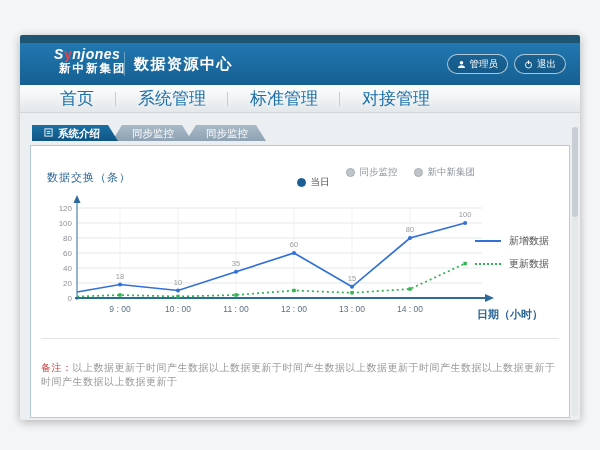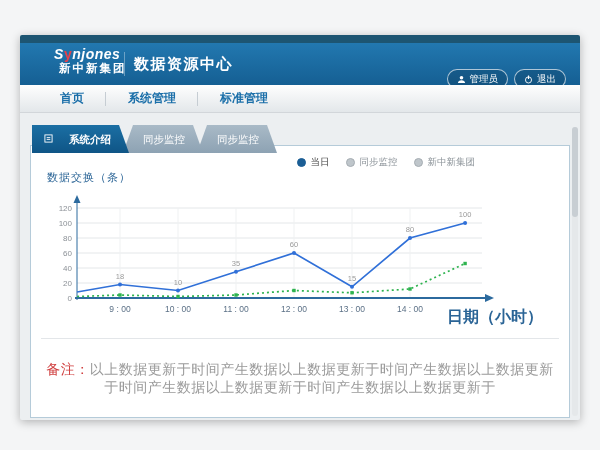--- a/index.html
+++ b/index.html
@@ -11,55 +11,55 @@
   .topstrip{position:absolute;left:0;top:0;width:100%;height:8px;background:#1d5572;}
   
   .header{position:absolute;left:0;top:8px;width:100%;height:42px;
     background:linear-gradient(#2278b0,#155f93);}
   .logo{position:absolute;left:28px;top:4px;color:#fff;line-height:1.1;text-align:center;}
   .logo-l1{font-size:14px;font-weight:bold;font-style:italic;letter-spacing:.5px;}
   .logo-l1 .acc{color:#e8414b;font-style:normal;}
   .logo-l2{font-size:11.5px;font-weight:bold;letter-spacing:2px;margin-left:11px;}
   .logo-div{position:absolute;left:104px;top:9px;width:1px;height:24px;background:rgba(255,255,255,.35);}
   .app-title{position:absolute;left:114px;top:12px;color:#fff;font-size:15px;letter-spacing:1.5px;font-weight:bold;}
-  .hdr-btns{position:absolute;right:14px;top:26px;display:flex;gap:6px;}
+  .hdr-btns{position:absolute;right:14px;top:11px;display:flex;gap:6px;}
   .hdr-btn{display:flex;align-items:center;gap:4px;height:18px;padding:0 9px;border:1px solid rgba(255,255,255,.65);
     border-radius:10px;background:rgba(0,0,0,.12);color:#fff;font-size:9.5px;cursor:pointer;}
   .hdr-btn svg{display:block;}
   
   .nav{position:absolute;left:0;top:50px;width:100%;height:28px;
     background:linear-gradient(#fefefe,#e3e7ea);border-bottom:1px solid #d2d6da;
     display:flex;align-items:stretch;padding-left:18px;box-sizing:border-box;}
-  .nav-item{display:flex;align-items:center;padding:0 22px;color:#1b6fa9;font-size:12px;font-weight:bold;cursor:pointer;position:relative;}
+  .nav-item{display:flex;align-items:center;padding:0 22px;color:#1b6fa9;font-size:17px;font-weight:normal;cursor:pointer;position:relative;}
   .nav-item:not(:last-child)::after{content:"";position:absolute;right:0;top:7px;height:14px;width:1px;background:#c6cdd3;}
   
   .tabs{position:absolute;left:12px;top:90px;display:flex;height:20px;}
-  .tab{height:28px;line-height:20px;font-size:10.5px;color:#fff;padding:0 18px 0 12px;cursor:pointer;
-    display:flex;align-items:center;gap:16px;}
+  .tab{height:16px;line-height:20px;font-size:10.5px;color:#fff;padding:0 18px 0 12px;cursor:pointer;
+    display:flex;align-items:center;gap:5px;}
   .tab.active{background:linear-gradient(#1b6fa4,#0f5586);font-weight:bold;
     clip-path:polygon(0 0,calc(100% - 10px) 0,100% 100%,0 100%);z-index:3;}
   .tab.inactive{background:linear-gradient(#a9bac7,#8da2b3);margin-left:-6px;z-index:2;
     clip-path:polygon(10px 0,calc(100% - 10px) 0,100% 100%,0 100%);padding-left:20px;}
   .tab.inactive + .tab.inactive{z-index:1;}
   
   .panel{position:absolute;left:10px;top:110px;width:538px;height:271px;background:#fff;
     border:1px solid #b5cbd9;box-sizing:content-box;}
   .radio-row{position:absolute;top:10px;right:94px;display:flex;gap:16px;align-items:center;}
   .radio-opt{display:flex;align-items:center;gap:5px;font-size:9.5px;color:#8d949a;cursor:pointer;}
-  .radio-opt.selected{color:#444;}
+  .radio-opt.selected{color:#444;margin-top:20px;}
   .radio-dot{width:9px;height:9px;border-radius:50%;background:#bfc6cb;border:1px solid #a6adb3;box-sizing:border-box;}
   .radio-opt.selected .radio-dot{background:#1b5e95;border-color:#1b5e95;}
   .y-title{position:absolute;left:16px;top:24px;color:#2a6496;font-size:11px;font-weight:normal;letter-spacing:1px;}
-  .x-title{position:absolute;right:26px;top:161px;color:#2a6496;font-size:16px;font-weight:bold;}
+  .x-title{position:absolute;right:26px;top:161px;color:#2a6496;font-size:11px;font-weight:bold;}
   .chart-wrap{position:absolute;left:8px;top:42px;width:470px;height:130px;}
   .legend{position:absolute;right:20px;top:88px;display:flex;flex-direction:column;gap:9px;}
   .legend-row{display:flex;align-items:center;gap:8px;font-size:10px;color:#555;}
   .legend-line{width:26px;height:0;}
   .note-area{position:absolute;left:10px;right:10px;top:192px;bottom:0;border-top:1px solid #e3e6e9;
-    text-align:center;padding-top:22px;font-size:14px;color:#9a9a9a;letter-spacing:.5px;}
+    padding-top:22px;font-size:10px;color:#9a9a9a;letter-spacing:.5px;}
   .note-prefix{color:#d04040;}
   
   .scrollbar{position:absolute;right:2px;top:92px;bottom:4px;width:6px;background:#e5e8ea;border-radius:3px;}
   .scrollbar .thumb{position:absolute;left:0;top:0;width:6px;height:90px;background:#c8ced3;border-radius:3px;}
 </style>
 </head>
 <body>
 
 <div class="stage">
   <div class="window">
@@ -91,20 +91,21 @@
             </span>
             <span>退出</span>
           </div>
         </div>
     </div>
 
     <div class="nav">
         <div class="nav-item">首页</div>
         <div class="nav-item">系统管理</div>
         <div class="nav-item">标准管理</div>
+        <div class="nav-item">对接管理</div>
       </div>
 
     <div class="tabs">
         <div class="tab active">
           <span><svg width="9" height="9" viewBox="0 0 10 10">
               <rect x="1" y="1" width="8" height="8" fill="none" stroke="#fff"></rect>
               <path d="M3 4h4M3 6h4" stroke="#fff"></path>
             </svg></span>
           <span>系统介绍</span>
         </div>
@@ -180,20 +181,30 @@
             <path d="M38.1 108.5 L81.0 107.0 L139.0 108.5 L197.0 107.0 L255.0 102.5 L313.0 104.8 L371.0 101.0 L426.1 75.5" fill="none" stroke="#2eb34f" stroke-width="1.7" stroke-dasharray="2 3"></path>
             <rect x="79.3" y="105.3" width="3.4" height="3.4" fill="#2eb34f"></rect>
             <rect x="137.3" y="106.8" width="3.4" height="3.4" fill="#2eb34f"></rect>
             <rect x="195.3" y="105.3" width="3.4" height="3.4" fill="#2eb34f"></rect>
             <rect x="253.3" y="100.8" width="3.4" height="3.4" fill="#2eb34f"></rect>
             <rect x="311.3" y="103.05" width="3.4" height="3.4" fill="#2eb34f"></rect>
             <rect x="369.3" y="99.3" width="3.4" height="3.4" fill="#2eb34f"></rect>
             <rect x="424.40000000000003" y="73.8" width="3.4" height="3.4" fill="#2eb34f"></rect>
           </svg></div>
       <div class="x-title">日期（小时）</div>
+      <div class="legend">
+          <div class="legend-row">
+            <span class="legend-line" style="border-top: 2px solid rgb(48, 112, 216);"></span>
+            <span>新增数据</span>
+          </div>
+          <div class="legend-row">
+            <span class="legend-line" style="border-top: 2px dotted rgb(46, 179, 79);"></span>
+            <span>更新数据</span>
+          </div>
+        </div>
       <div class="note-area">
         <span class="note-prefix">备注：</span><span>以上数据更新于时间产生数据以上数据更新于时间产生数据以上数据更新于时间产生数据以上数据更新于时间产生数据以上数据更新于</span>
       </div>
     </div>
 
     <div class="scrollbar">
       <div class="thumb"></div>
     </div>
   </div>
 </div>

